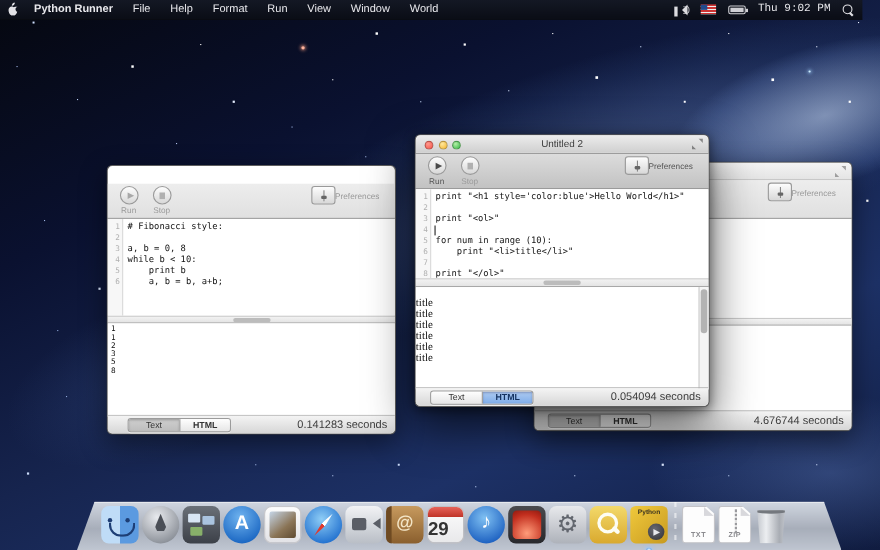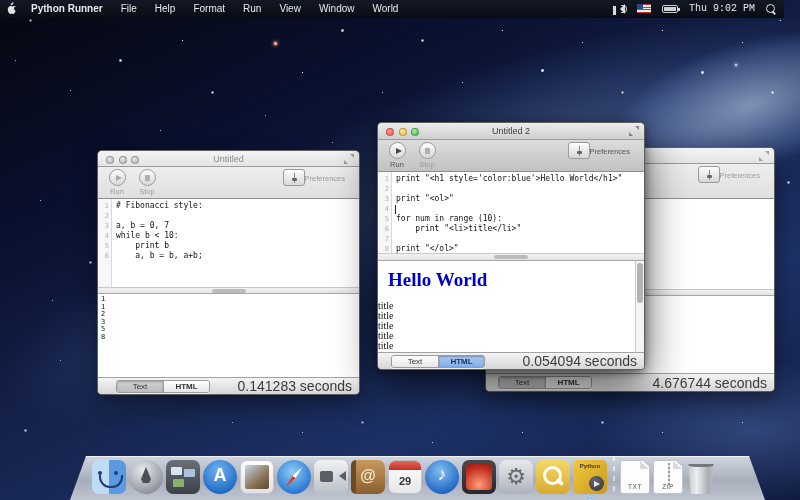--- a/index.html
+++ b/index.html
@@ -122,21 +122,21 @@
     background:linear-gradient(#f4f4f4,#d6d6d6); border-top:1px solid #a2a2a2;
     display:flex; align-items:center; }
   .seg { display:flex; height:13px; border:1px solid #9b9b9b; border-radius:3px; overflow:hidden;
     box-shadow:0 1px 0 rgba(255,255,255,.6); }
   .seg-btn { width:46px; font-size:8px; line-height:12px; text-align:center; color:#333;
     background:linear-gradient(#fefefe,#e6e6e6); }
   .seg-btn + .seg-btn { border-left:1px solid #9b9b9b;font-weight:bold; }
   .seg-sel-gray { background:linear-gradient(#cfcfcf,#bdbdbd); box-shadow:inset 0 1px 2px rgba(0,0,0,.25); }
   .seg-sel-blue { background:linear-gradient(#aecbf0,#7fadea); color:#14315e;
     box-shadow:inset 0 1px 2px rgba(0,0,60,.3); }
-  .time-label { margin-left:auto; margin-right:7px; font-size:14px; color:#3c3c3c;text-align:right; }
+  .time-label { margin-left:auto; margin-right:7px; font-size:10px; color:#3c3c3c;text-align:right; }
 
   
   #win-left { left:97px; top:150px; width:263px; height:245px; z-index:10; }
   #win-left .titlebar { height:16px; }
   #win-left .toolbar { top:16px; height:32px; }
   #win-left .code-area { top:48px; height:88px; }
   #win-left .hstrip { top:136px; height:7px; }
   #win-left .output-text { position:absolute; left:0; right:0; top:143px; height:85px; background:#fff;
     font-family:"DejaVu Sans Mono", monospace; font-size:7px; line-height:7.5px; padding:2px 0 0 3px; color:#111; }
   #win-left .footerbar { height:17px; }
@@ -199,21 +199,21 @@
     background:#5a5e66; border-radius:2px; }
   .di-facetime::after { content:""; position:absolute; left:20px; top:11px; width:0; height:0;
     border:5.5px solid transparent; border-right:7px solid #5a5e66; }
   .di-contacts { background:linear-gradient(#c79a5e,#8a5f2e); }
   .di-contacts::before { content:"@"; position:absolute; left:0; right:0; top:7px; text-align:center;
     color:#f4e6c8; font-size:16px; font-weight:bold; }
   .di-contacts::after { content:""; position:absolute; left:0; top:0; bottom:0; width:5px;
     background:#6e4a22; border-radius:7px 0 0 7px; }
   .di-ical { background:linear-gradient(#fdfdfd,#e8e8ea); border:1px solid #c0c0c4; }
   .di-ical .ical-top { position:absolute; left:0; right:0; top:0; height:9px; background:linear-gradient(#e66359,#c03428); border-radius:6px 6px 0 0; }
-  .di-ical .ical-day { position:absolute; left:0; right:0; top:9px; text-align:center; font-size:11px; font-weight:bold; color:#333; line-height:22px; }
+  .di-ical .ical-day { position:absolute; left:0; right:0; top:9px; text-align:left; font-size:17px; font-weight:bold; color:#333; line-height:22px; }
   .di-itunes { background:radial-gradient(circle at 45% 32%, #7fc0f2, #1b5fc0 80%); }
   .di-itunes::before { content:"\266A"; position:absolute; left:0; right:0; top:4px; text-align:center; color:#fff; font-size:18px; }
   .di-photobooth { background:linear-gradient(#4a4a4e,#28282c); }
   .di-photobooth::before { content:""; position:absolute; inset:4px; border-radius:4px;
     background:radial-gradient(circle at 50% 80%, #ff9c7a, #c22e1e 70%, #8e1a10); }
   .di-sysprefs { background:linear-gradient(#e8e9ec,#aeb2ba); }
   .di-sysprefs::before { content:"\2699"; position:absolute; left:0; right:0; top:2px; text-align:center;
     color:#62666e; font-size:22px; line-height:30px; }
   .di-preview { background:linear-gradient(#f3d96a,#d9a92e); }
   .di-preview::before { content:""; position:absolute; left:7px; top:6px; width:13px; height:13px;
@@ -281,31 +281,20 @@
           <i class="spk-wave"></i>
         </span>
       <span class="flag"></span>
       <span class="battery"></span>
       <span class="clock">Thu 9:02 PM</span>
       <span class="spotlight"></span>
     </div>
   </div>
 
   <div class="window win-inactive" id="win-left">
-    <div class="titlebar tb-inactive">
-      <div class="lights">
-        <span class="light lt-gray"></span>
-        <span class="light lt-gray"></span>
-        <span class="light lt-gray"></span>
-      </div>
-      <span class="win-title">Untitled</span>
-      <svg class="fs-arrows" viewBox="0 0 10 10">
-          <path fill="#777" d="M6 0h4v4L6 0zM4 10H0V6l4 4z"></path>
-        </svg>
-    </div>
     <div class="toolbar tbr-inactive">
       <div class="tool-group">
         <div class="tool-btn dim">
           <div class="tool-circle glyph-play"></div>
           <span class="tool-label dim-label">Run</span>
         </div>
         <div class="tool-btn">
           <div class="tool-circle glyph-stop"></div>
           <span class="tool-label dim-label">Stop</span>
         </div>
@@ -320,21 +309,21 @@
       <div class="code-pad">
           <div class="code-line">
           <span class="ln">1</span>
           <span class="ct"># Fibonacci style:</span>
         </div>
           <div class="code-line">
           <span class="ln">2</span>
         </div>
           <div class="code-line">
           <span class="ln">3</span>
-          <span class="ct">a, b = 0, 7</span>
+          <span class="ct">a, b = 0, 8</span>
         </div>
           <div class="code-line">
           <span class="ln">4</span>
           <span class="ct">while b &lt; 10:</span>
         </div>
           <div class="code-line">
           <span class="ln">5</span>
           <span class="ct">    print b</span>
         </div>
           <div class="code-line">
@@ -451,21 +440,20 @@
           <span class="ln">8</span>
           <span class="ct">print "&lt;/ol&gt;"</span>
         </div>
         </div>
       <div class="caret" style="left:17px; top:33px;"></div>
     </div>
     <div class="hstrip">
         <span class="hthumb"></span>
       </div>
     <div class="output-html">
-      <div class="out-h1">Hello World</div>
       <ol>
           <li>title</li>
           <li>title</li>
           <li>title</li>
           <li>title</li>
           <li>title</li>
           <li>title</li>
         </ol>
     </div>
     <div class="vscroll">

